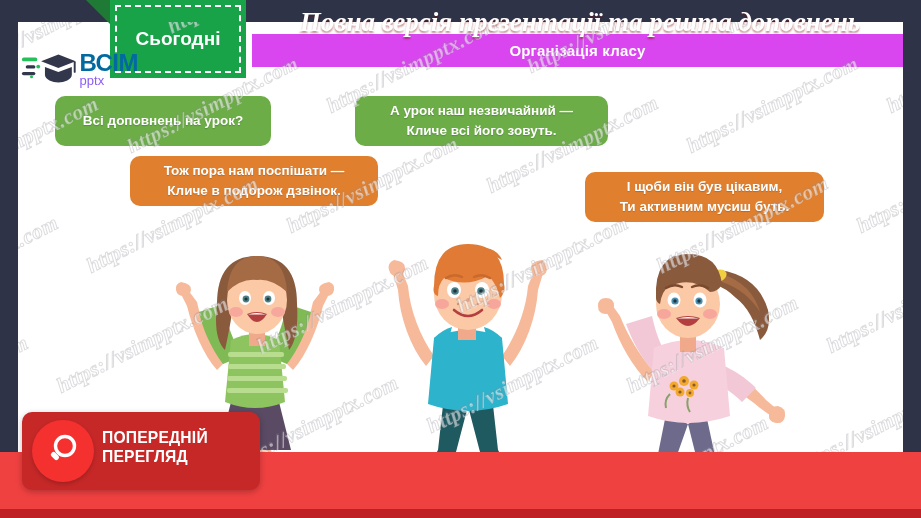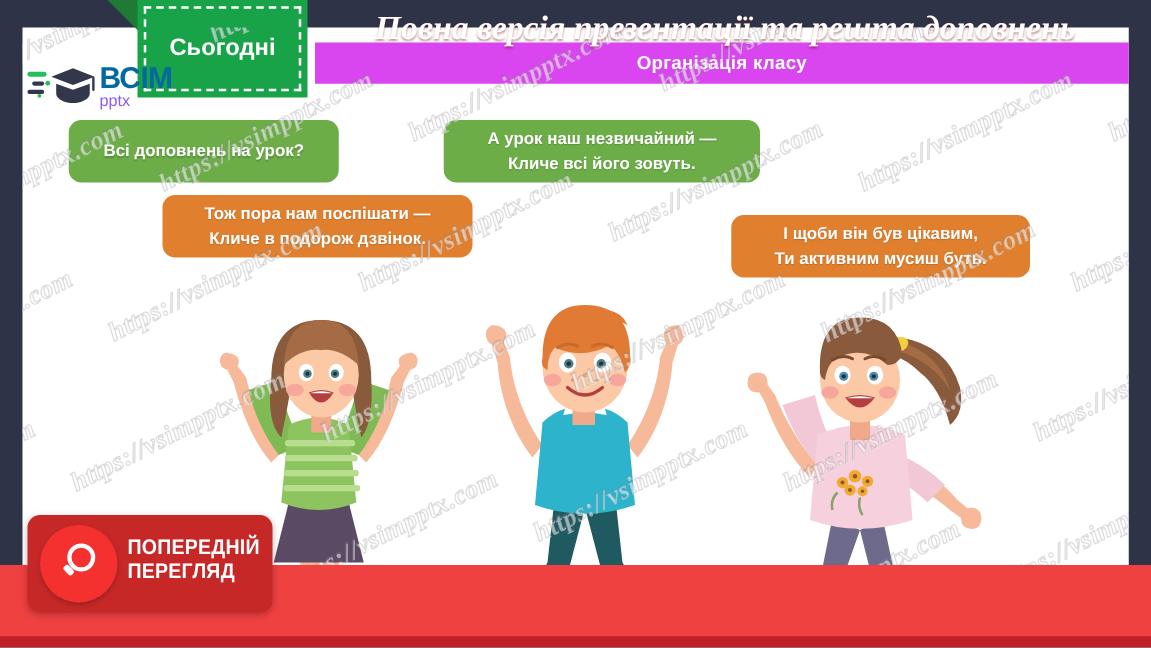--- a/index.html
+++ b/index.html
@@ -111,20 +111,21 @@
     font-family:"Liberation Serif", serif;
     font-style:italic;font-weight:bold;font-size:27px;line-height:1.25;
     text-shadow:0 2px 2px rgba(120,0,0,.45);
     z-index:52;
   }
   #preview-badge{
     position:absolute;left:22px;top:412px;width:196px;height:78px;
     background:#c62828;border-radius:10px;z-index:60;
     display:flex;align-items:center;
     box-shadow:0 2px 6px rgba(0,0,0,.25);
+    padding-left:42px;
   }
   #preview-circle{
     position:absolute;left:10px;top:8px;width:62px;height:62px;border-radius:50%;
     background:#f4312f;display:flex;align-items:center;justify-content:center;
     box-shadow:0 2px 4px rgba(0,0,0,.2);
   }
   #preview-label{
     position:absolute;left:80px;top:16px;width:110px;
     color:#ffffff;font-weight:bold;font-size:17px;line-height:1.12;
     letter-spacing:.2px;

